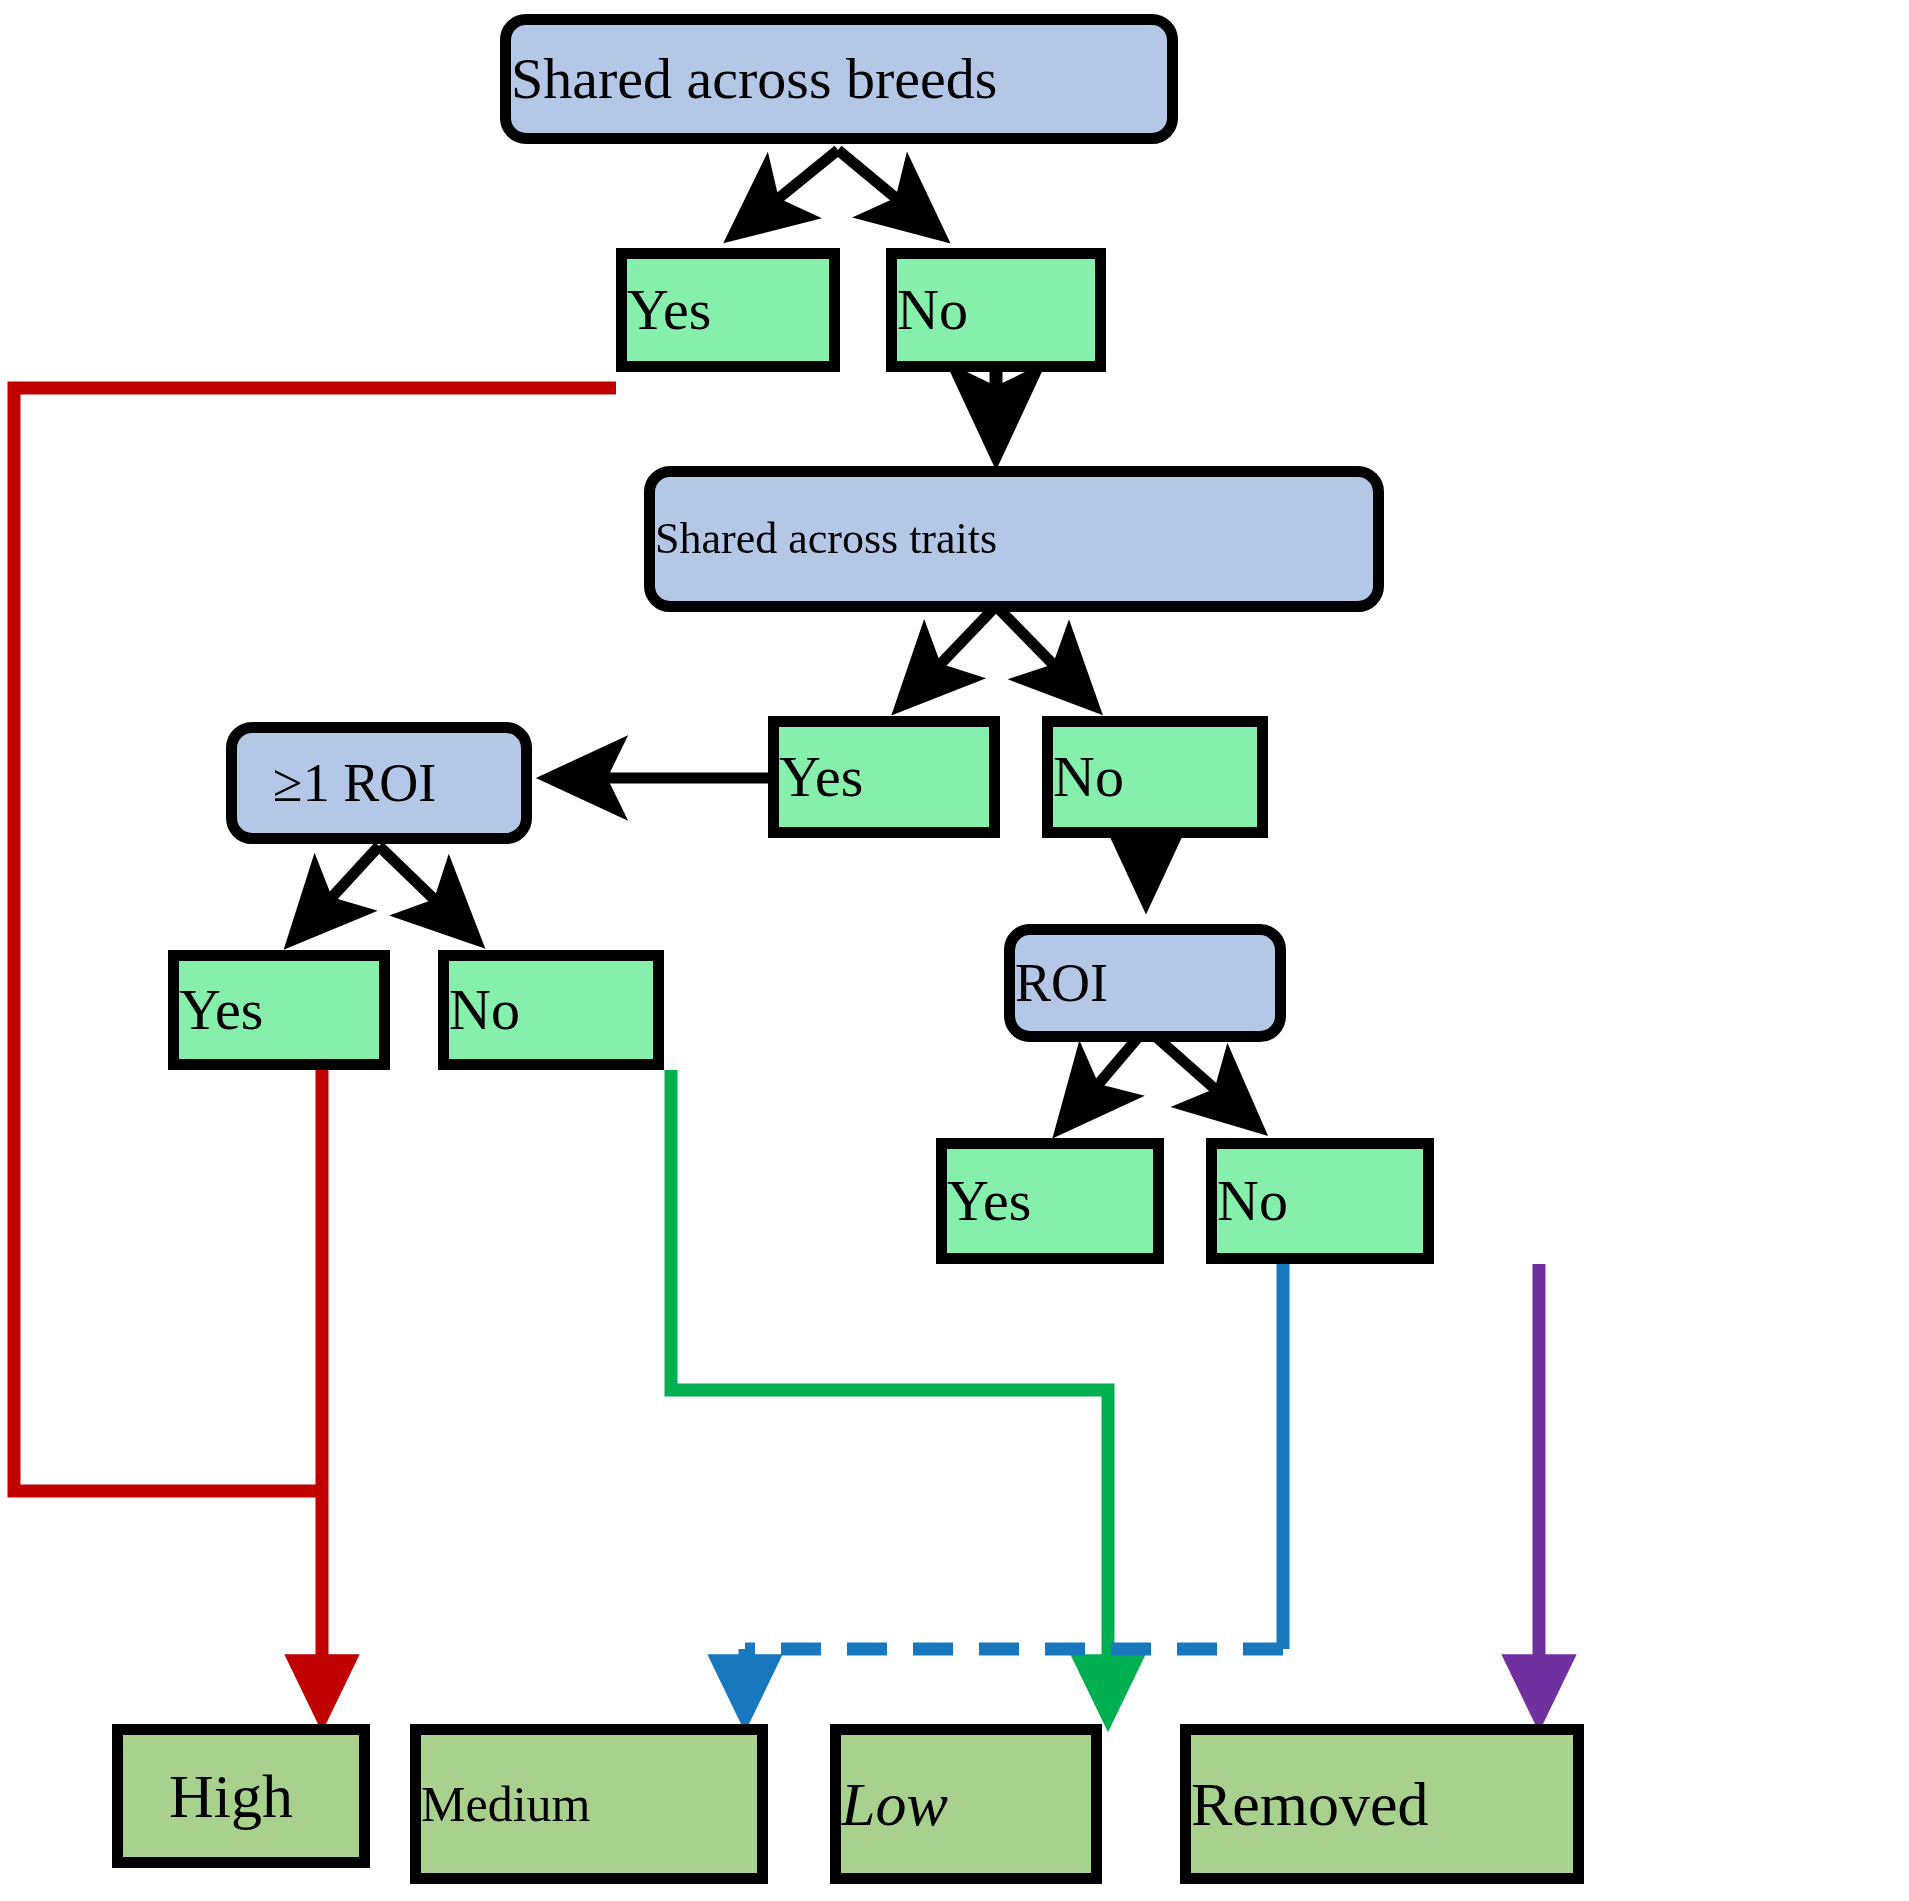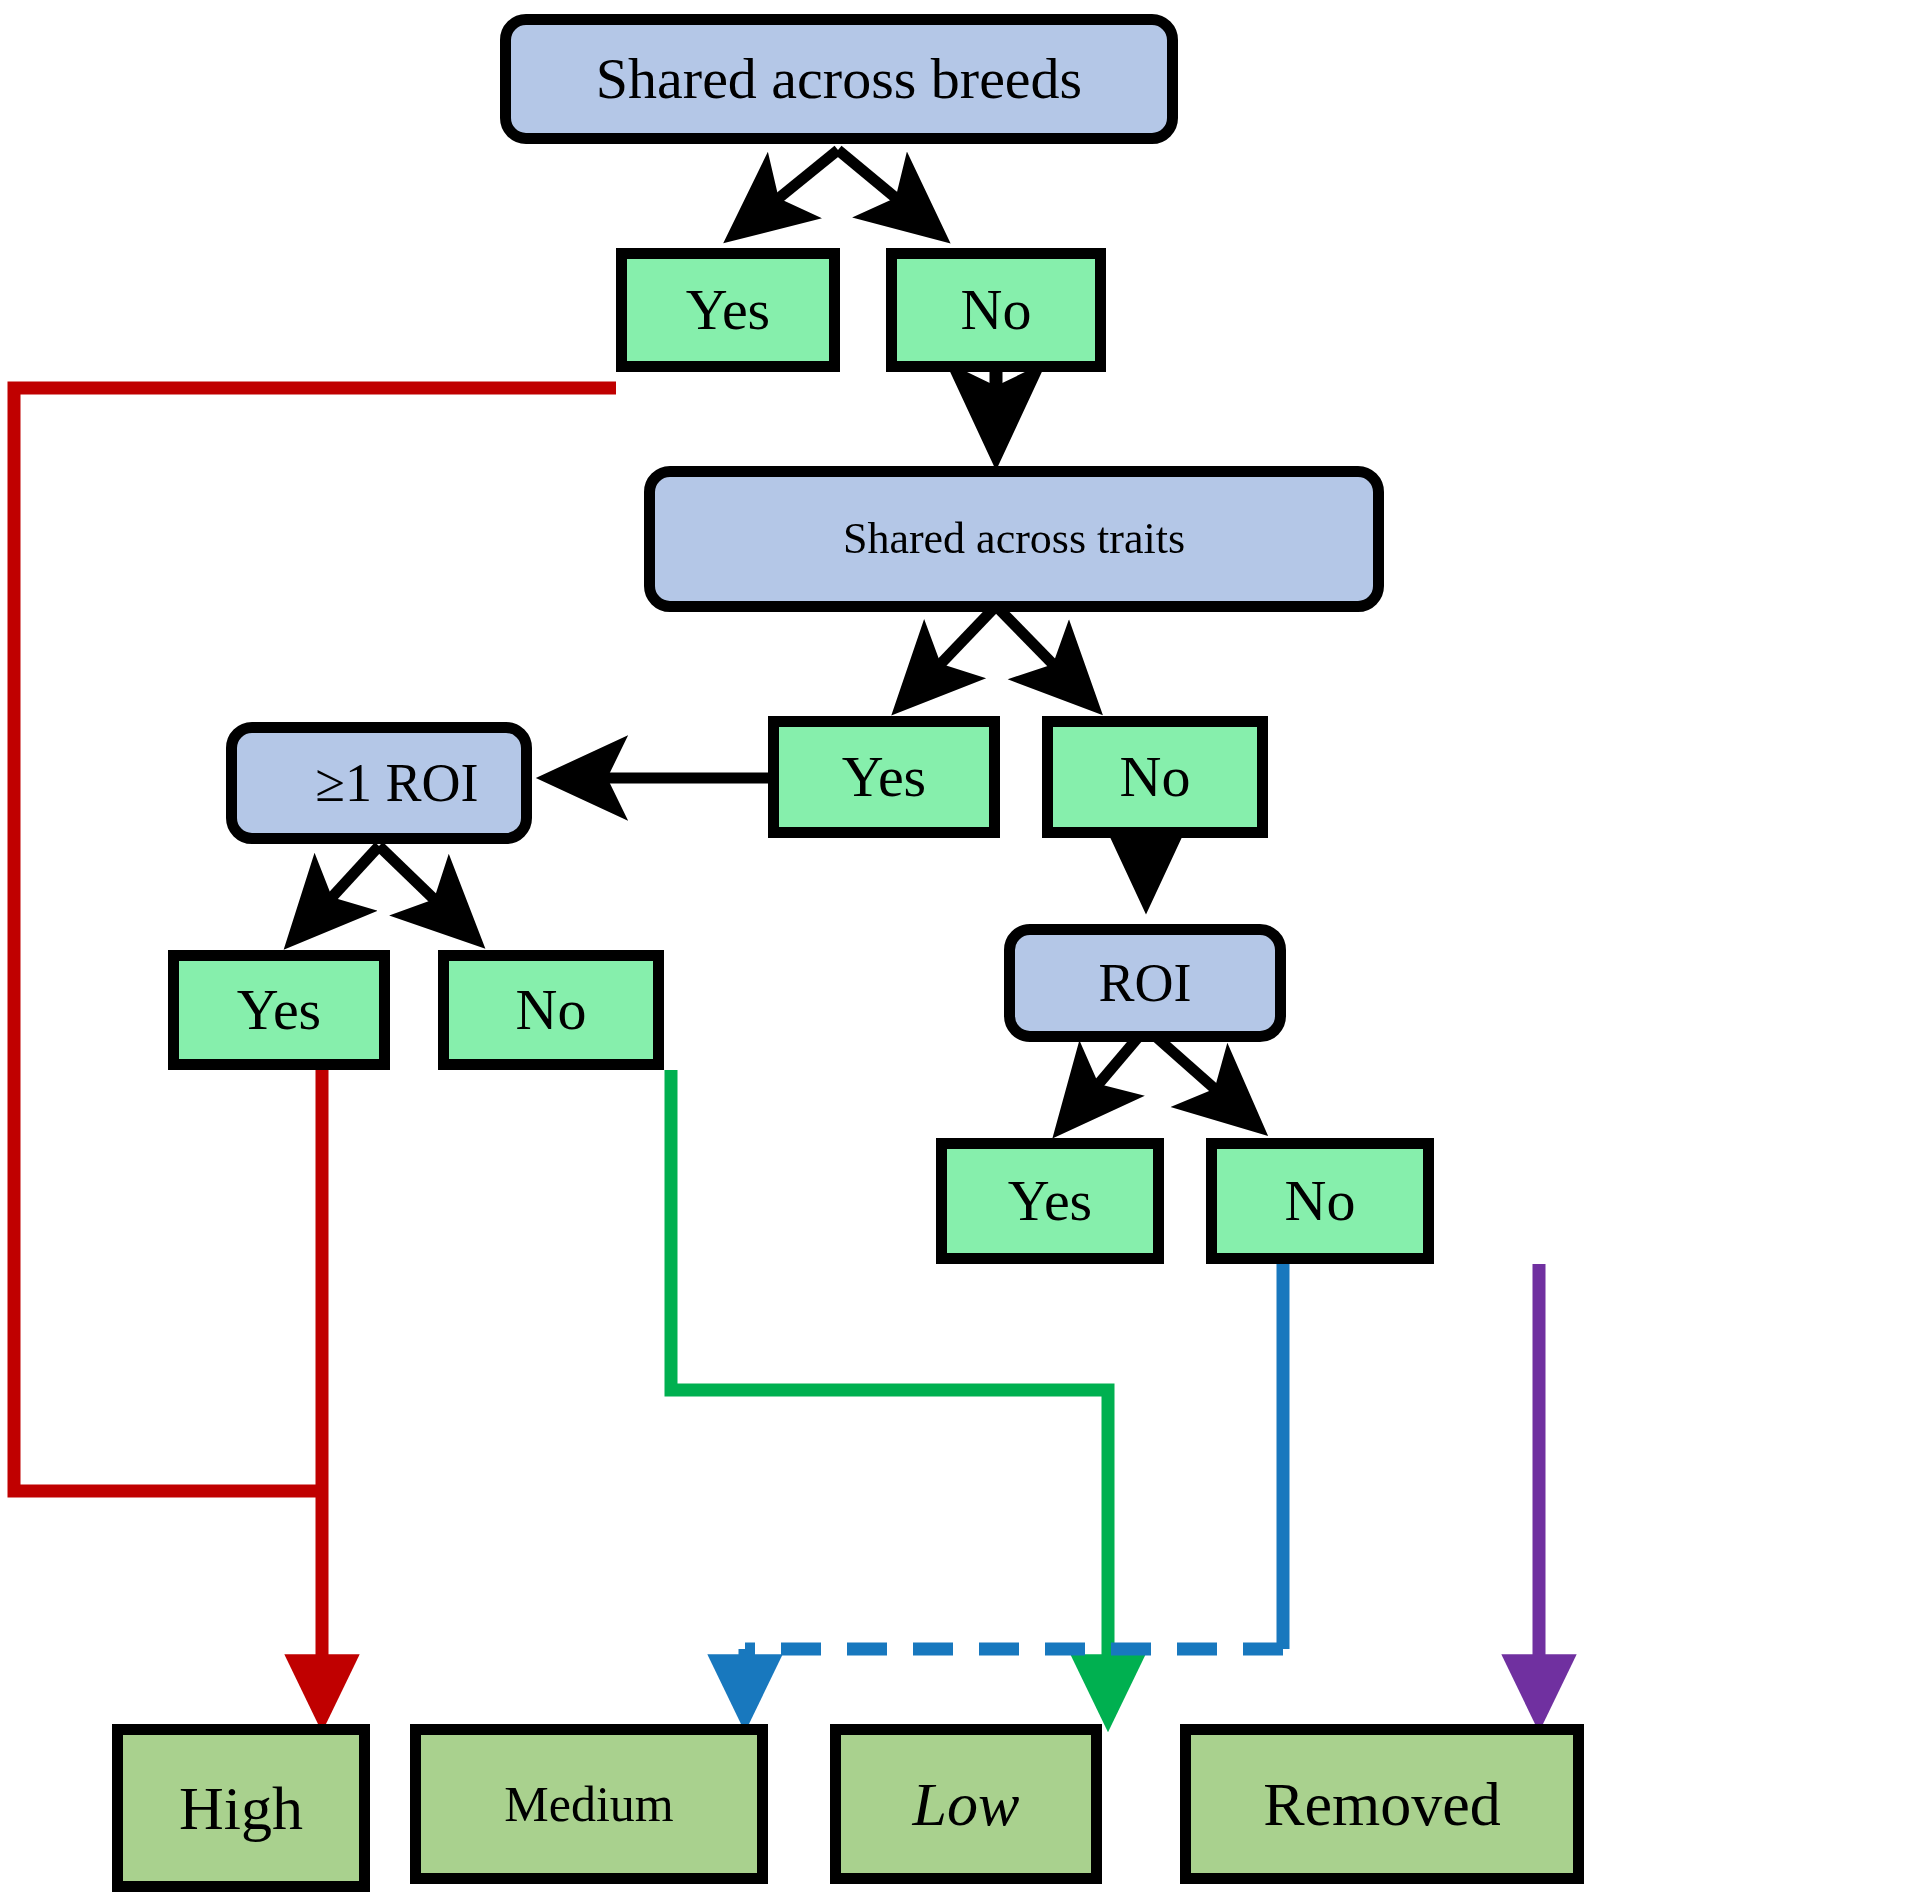--- a/index.html
+++ b/index.html
@@ -26,21 +26,21 @@
     top: 0;
     width: 1909px;
     height: 1901px;
     pointer-events: none;
   }
   .node {
     position: absolute;
     box-sizing: border-box;
     display: flex;
     align-items: center;
-    justify-content: center;
+    justify-content: flex-start;
     text-align: center;
     color: #000000;
     border: 11px solid #000000;
     line-height: 1;
     white-space: nowrap;
   }
   .node-decision {
     background: #b4c7e7;
     border-radius: 26px;
   }
@@ -151,21 +151,21 @@
   </div>
 
   <div class="node node-answer" style="left:936px; top:1138px; width:228px; height:126px; font-size:58px;">
     <span>Yes</span>
   </div>
 
   <div class="node node-answer" style="left:1206px; top:1138px; width:228px; height:126px; font-size:58px;">
     <span>No</span>
   </div>
 
-  <div class="node node-result" style="left:112px; top:1724px; width:258px; height:168px; font-size:62px;">
+  <div class="node node-result" style="left:112px; top:1724px; width:258px; height:144px; font-size:62px;padding-left:46px;">
     <span>High</span>
   </div>
 
   <div class="node node-result" style="left:410px; top:1724px; width:358px; height:160px; font-size:50px;">
     <span>Medium</span>
   </div>
 
   <div class="node node-result" style="left:830px; top:1724px; width:272px; height:160px; font-size:62px;font-style:italic;">
     <span>Low</span>
   </div>

